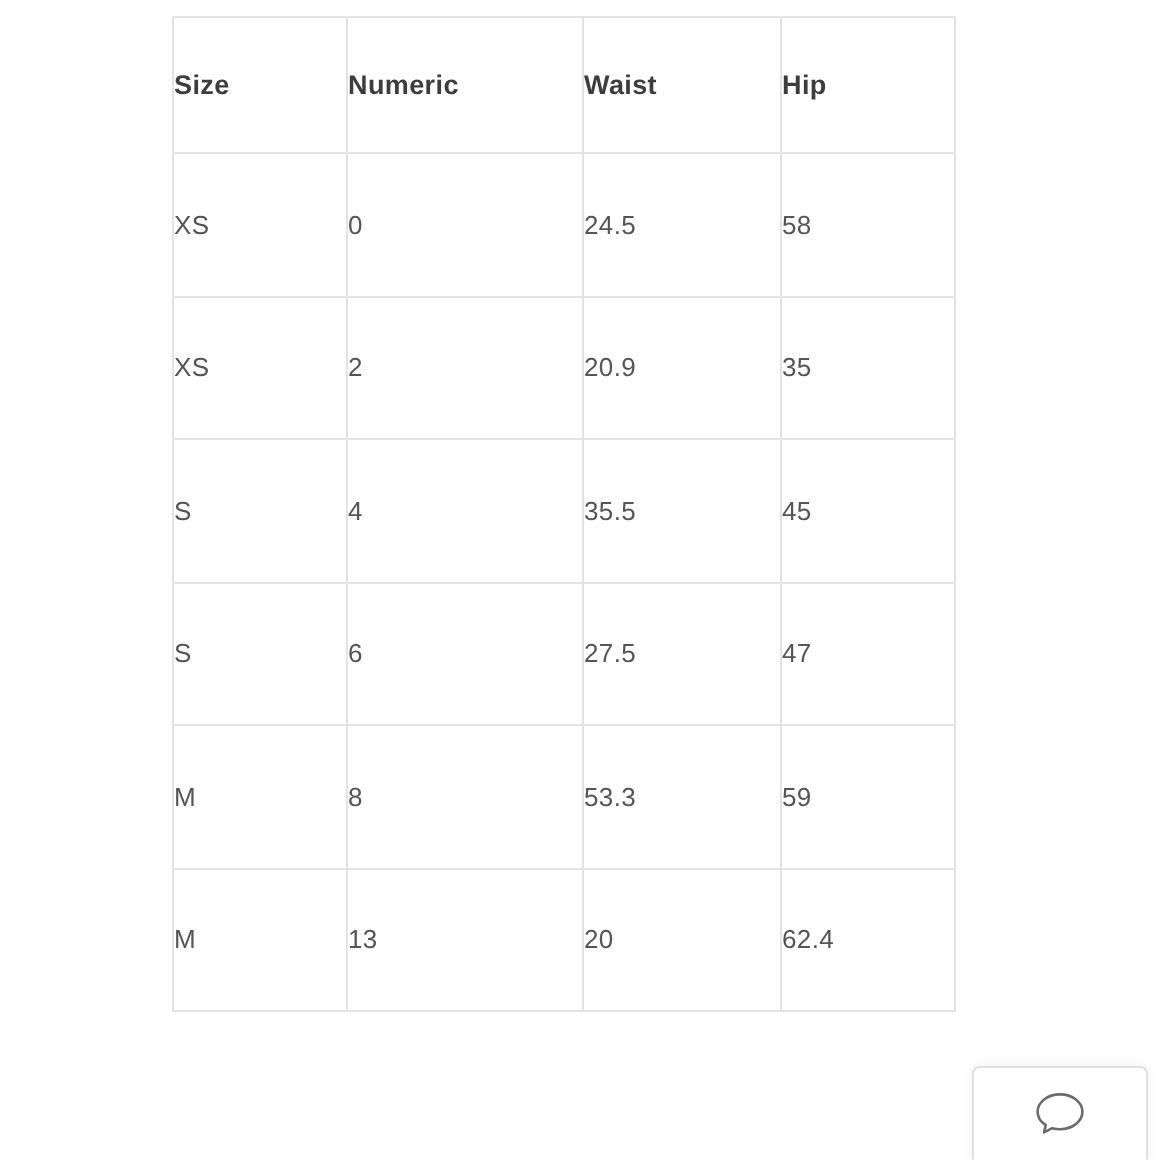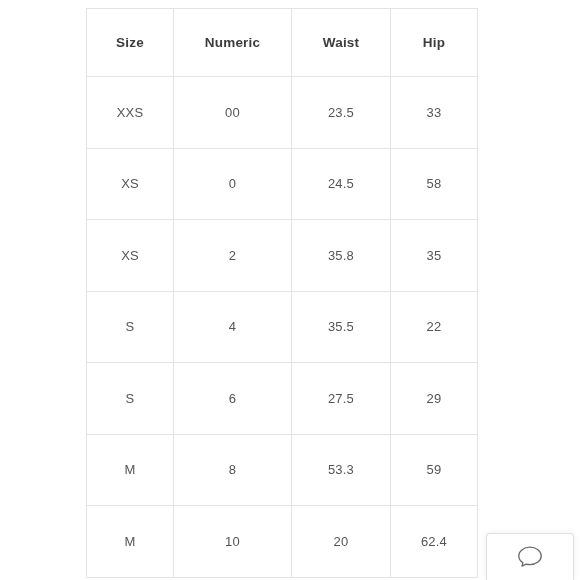--- a/index.html
+++ b/index.html
@@ -46,21 +46,21 @@
   }
 
   #size-chart-table col.c-size    { width: 87px; }
   #size-chart-table col.c-numeric { width: 118px; }
   #size-chart-table col.c-waist   { width: 99px; }
   #size-chart-table col.c-hip     { width: 87px; }
 
   #size-chart-table th,
   #size-chart-table td {
     border: 1px solid #e3e3e3;
-    text-align: center;
+    text-align: left;
     vertical-align: middle;
     color: #4a4a4a;
     font-weight: normal;
     padding: 0;
   }
 
   #size-chart-table thead th {
     height: 67px;
     font-size: 13.5px;
     font-weight: bold;
@@ -120,58 +120,52 @@
     <thead>
       <tr>
         <th>Size</th>
         <th>Numeric</th>
         <th>Waist</th>
         <th>Hip</th>
       </tr>
     </thead>
     <tbody>
       <tr>
-        <td>XXS</td>
-        <td>00</td>
-        <td>23.5</td>
-        <td>33</td>
-      </tr>
-      <tr>
         <td>XS</td>
         <td>0</td>
         <td>24.5</td>
         <td>58</td>
       </tr>
       <tr>
         <td>XS</td>
         <td>2</td>
-        <td>35.8</td>
+        <td>20.9</td>
         <td>35</td>
       </tr>
       <tr>
         <td>S</td>
         <td>4</td>
         <td>35.5</td>
-        <td>22</td>
+        <td>45</td>
       </tr>
       <tr>
         <td>S</td>
         <td>6</td>
         <td>27.5</td>
-        <td>29</td>
+        <td>47</td>
       </tr>
       <tr>
         <td>M</td>
         <td>8</td>
         <td>53.3</td>
         <td>59</td>
       </tr>
       <tr>
         <td>M</td>
-        <td>10</td>
+        <td>13</td>
         <td>20</td>
         <td>62.4</td>
       </tr>
     </tbody>
   </table>
 
   <div id="chat-widget">
     <span>
       <svg width="26" height="24" viewBox="0 0 26 24" fill="none" xmlns="http://www.w3.org/2000/svg">
         <path d="M13 2.2C6.8 2.2 1.8 6.1 1.8 10.9c0 2.7 1.6 5.1 4.1 6.7l-.9 3.6 4.1-2.1c1.2.3 2.5.5 3.9.5 6.2 0 11.2-3.9 11.2-8.7S19.2 2.2 13 2.2z" stroke="#6b6b6b" stroke-width="1.3" fill="none" stroke-linejoin="round"></path>

